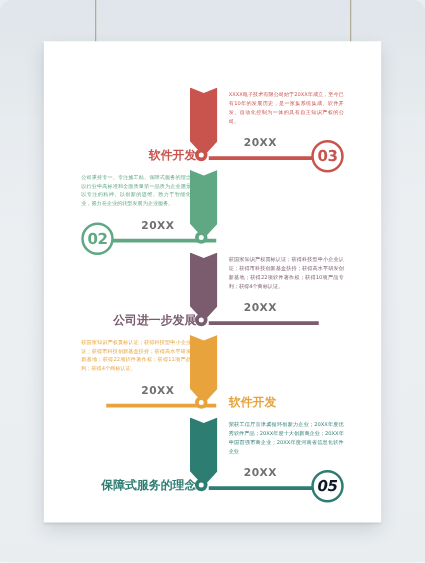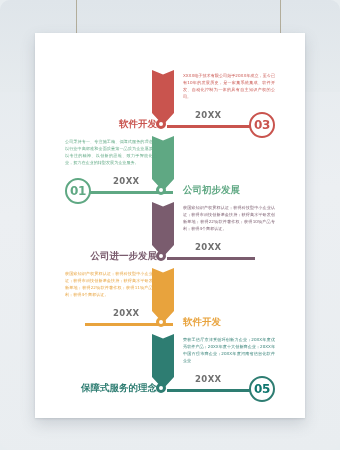--- a/index.html
+++ b/index.html
@@ -230,23 +230,22 @@
           <div class="node" style="border-color: rgb(201, 84, 78);"></div>
           <div class="num-circle right" style="border-color: rgb(201, 84, 78); color: rgb(201, 84, 78);">03</div>
           <div class="year right">20XX</div>
           <div class="heading left" style="color: rgb(201, 84, 78);">软件开发</div>
           <div class="para right" style="color: rgb(201, 84, 78);">XXXX电子技术有限公司始于20XX年成立，至今已有10年的发展历史，是一家集系统集成、软件开发、自动化控制为一体的具有自主知识产权的公司。</div>
         </div>
         <div class="row" style="top: 103px;">
           <div class="banner" style="background: rgb(95, 168, 131);"></div>
           <div class="bar to-left" style="background: rgb(95, 168, 131);"></div>
           <div class="node" style="border-color: rgb(95, 168, 131);"></div>
-          <div class="num-circle left" style="border-color: rgb(95, 168, 131); color: rgb(95, 168, 131);">01</div>
+          <div class="num-circle left" style="border-color: rgb(95, 168, 131); color: rgb(95, 168, 131);">02</div>
           <div class="year left">20XX</div>
-          <div class="heading right" style="color: rgb(95, 168, 131);">公司初步发展</div>
           <div class="para left" style="color: rgb(95, 168, 131);">公司秉持专一、专注施工精、保障式服务的理念，以行业中高标准和全面质量第一品质为企业愿景；以专注的精神、以创新的思维、致力于智能化企业，努力在企业的转型发展为企业服务。</div>
         </div>
         <div class="row" style="top: 169px;">
           <div class="banner" style="background: rgb(122, 92, 110);"></div>
           <div class="bar to-right" style="background: rgb(122, 92, 110);"></div>
           <div class="node" style="border-color: rgb(122, 92, 110);"></div>
           <div class="year right">20XX</div>
           <div class="heading left" style="color: rgb(122, 92, 110);">公司进一步发展</div>
           <div class="para right" style="color: rgb(122, 92, 110);">获国家知识产权贯标认证；获得科技型中小企业认证；获得市科技创新基金扶持；获得高水平研发创新基地；获得22项软件著作权；获得10项产品专利；获得4个商标认证。</div>
         </div>
@@ -255,21 +254,21 @@
           <div class="bar to-left" style="background: rgb(232, 163, 61);"></div>
           <div class="node" style="border-color: rgb(232, 163, 61);"></div>
           <div class="year left">20XX</div>
           <div class="heading right" style="color: rgb(232, 163, 61);">软件开发</div>
           <div class="para left" style="color: rgb(232, 163, 61);">获国家知识产权贯标认证；获得科技型中小企业认证；获得市科技创新基金扶持；获得高水平研发创新基地；获得22项软件著作权；获得11项产品专利；获得4个商标认证。</div>
         </div>
         <div class="row" style="top: 301px;">
           <div class="banner" style="background: rgb(46, 125, 114);"></div>
           <div class="bar to-right" style="background: rgb(46, 125, 114);"></div>
           <div class="node" style="border-color: rgb(46, 125, 114);"></div>
-          <div class="num-circle right" style="border-color: rgb(46, 125, 114); color: #0f766e;">05</div>
+          <div class="num-circle right" style="border-color: rgb(46, 125, 114); color: #0f172a; font-style: italic;">05</div>
           <div class="year right">20XX</div>
           <div class="heading left" style="color: rgb(46, 125, 114);">保障式服务的理念</div>
           <div class="para right" style="color: rgb(46, 125, 114);">荣获工信厅京津冀循环创新力企业；20XX年度优秀软件产品；20XX年度十大创新商企业；20XX年中国百强市商企业；20XX年度河南省信息化软件企业</div>
         </div>
       </div>
   </div>
 
 </div>
 
 </body></html>

